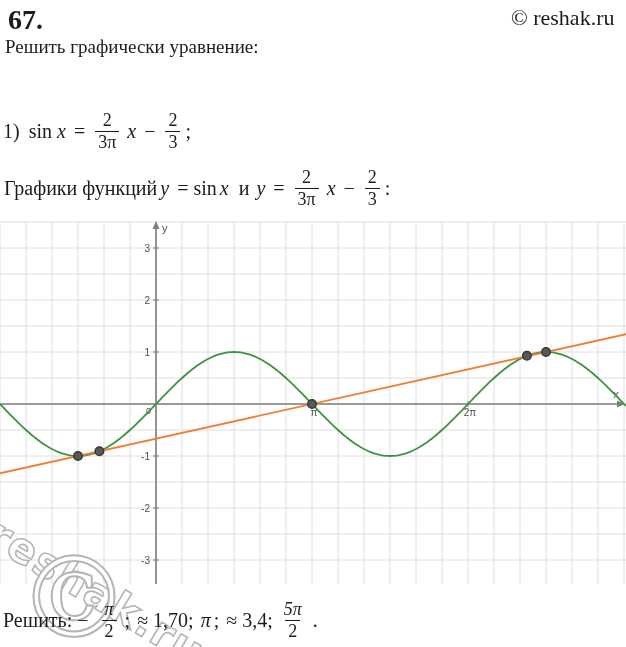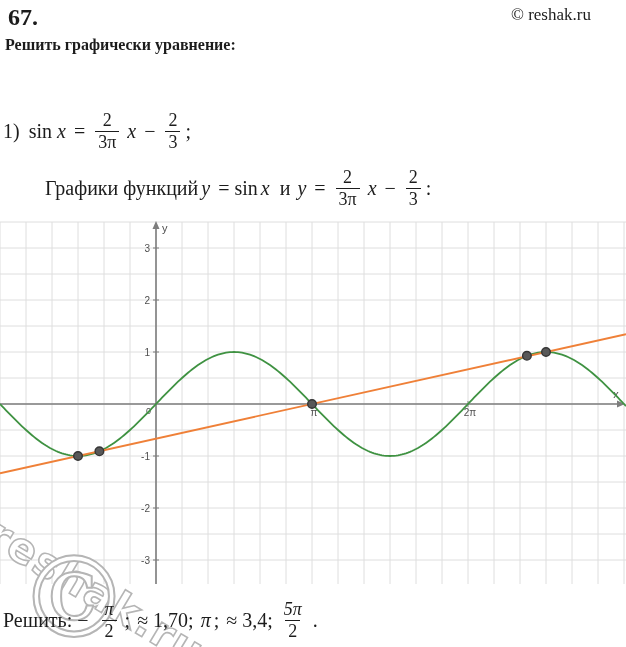--- a/index.html
+++ b/index.html
@@ -1,23 +1,23 @@
 <!DOCTYPE html>
 <html><head>
 <meta charset="utf-8">
 <style>
   html,body{margin:0;padding:0;background:#fff;}
   .page{position:relative;width:626px;height:647px;background:#ffffff;overflow:hidden;
         font-family:"Liberation Serif",serif;color:#1c1c1c;}
-  .pnum{position:absolute;left:8px;top:4px;font-size:24px;font-weight:bold;}
-  .copyright{position:absolute;left:511px;top:5px;font-size:17px;font-family:Liberation Serif, serif;}
-  .intro{position:absolute;left:5px;top:36px;font-size:16px;font-weight:bold;}
+  .pnum{position:absolute;left:8px;top:4px;font-size:28px;font-weight:bold;}
+  .copyright{position:absolute;left:511px;top:5px;font-size:22px;font-family:Liberation Serif, serif;}
+  .intro{position:absolute;left:5px;top:36px;font-size:19px;}
   .mrow{position:absolute;display:flex;align-items:center;font-size:20px;white-space:nowrap;}
   .eq1{left:3px;top:103px;height:56px;}
-  .graphs{left:4px;top:161px;height:54px;margin-left:41px;}
+  .graphs{left:4px;top:161px;height:54px;}
   .answer{left:3px;top:593px;height:54px;z-index:4;}
   .var{font-style:italic;margin:0 3px;}
   .op{margin:0 5px;}
   .fn{margin-left:5px;margin-right:2px;}
   .itm{margin-right:4px;}
   .sp{margin-left:7px;}
   .frac{display:inline-flex;flex-direction:column;align-items:center;line-height:1.12;
         font-size:18px;margin:0 5px;text-align:center;}
   .frac .num{padding:0 3px;}
   .frac .den{border-top:1.5px solid #1c1c1c;padding:0 3px;}

